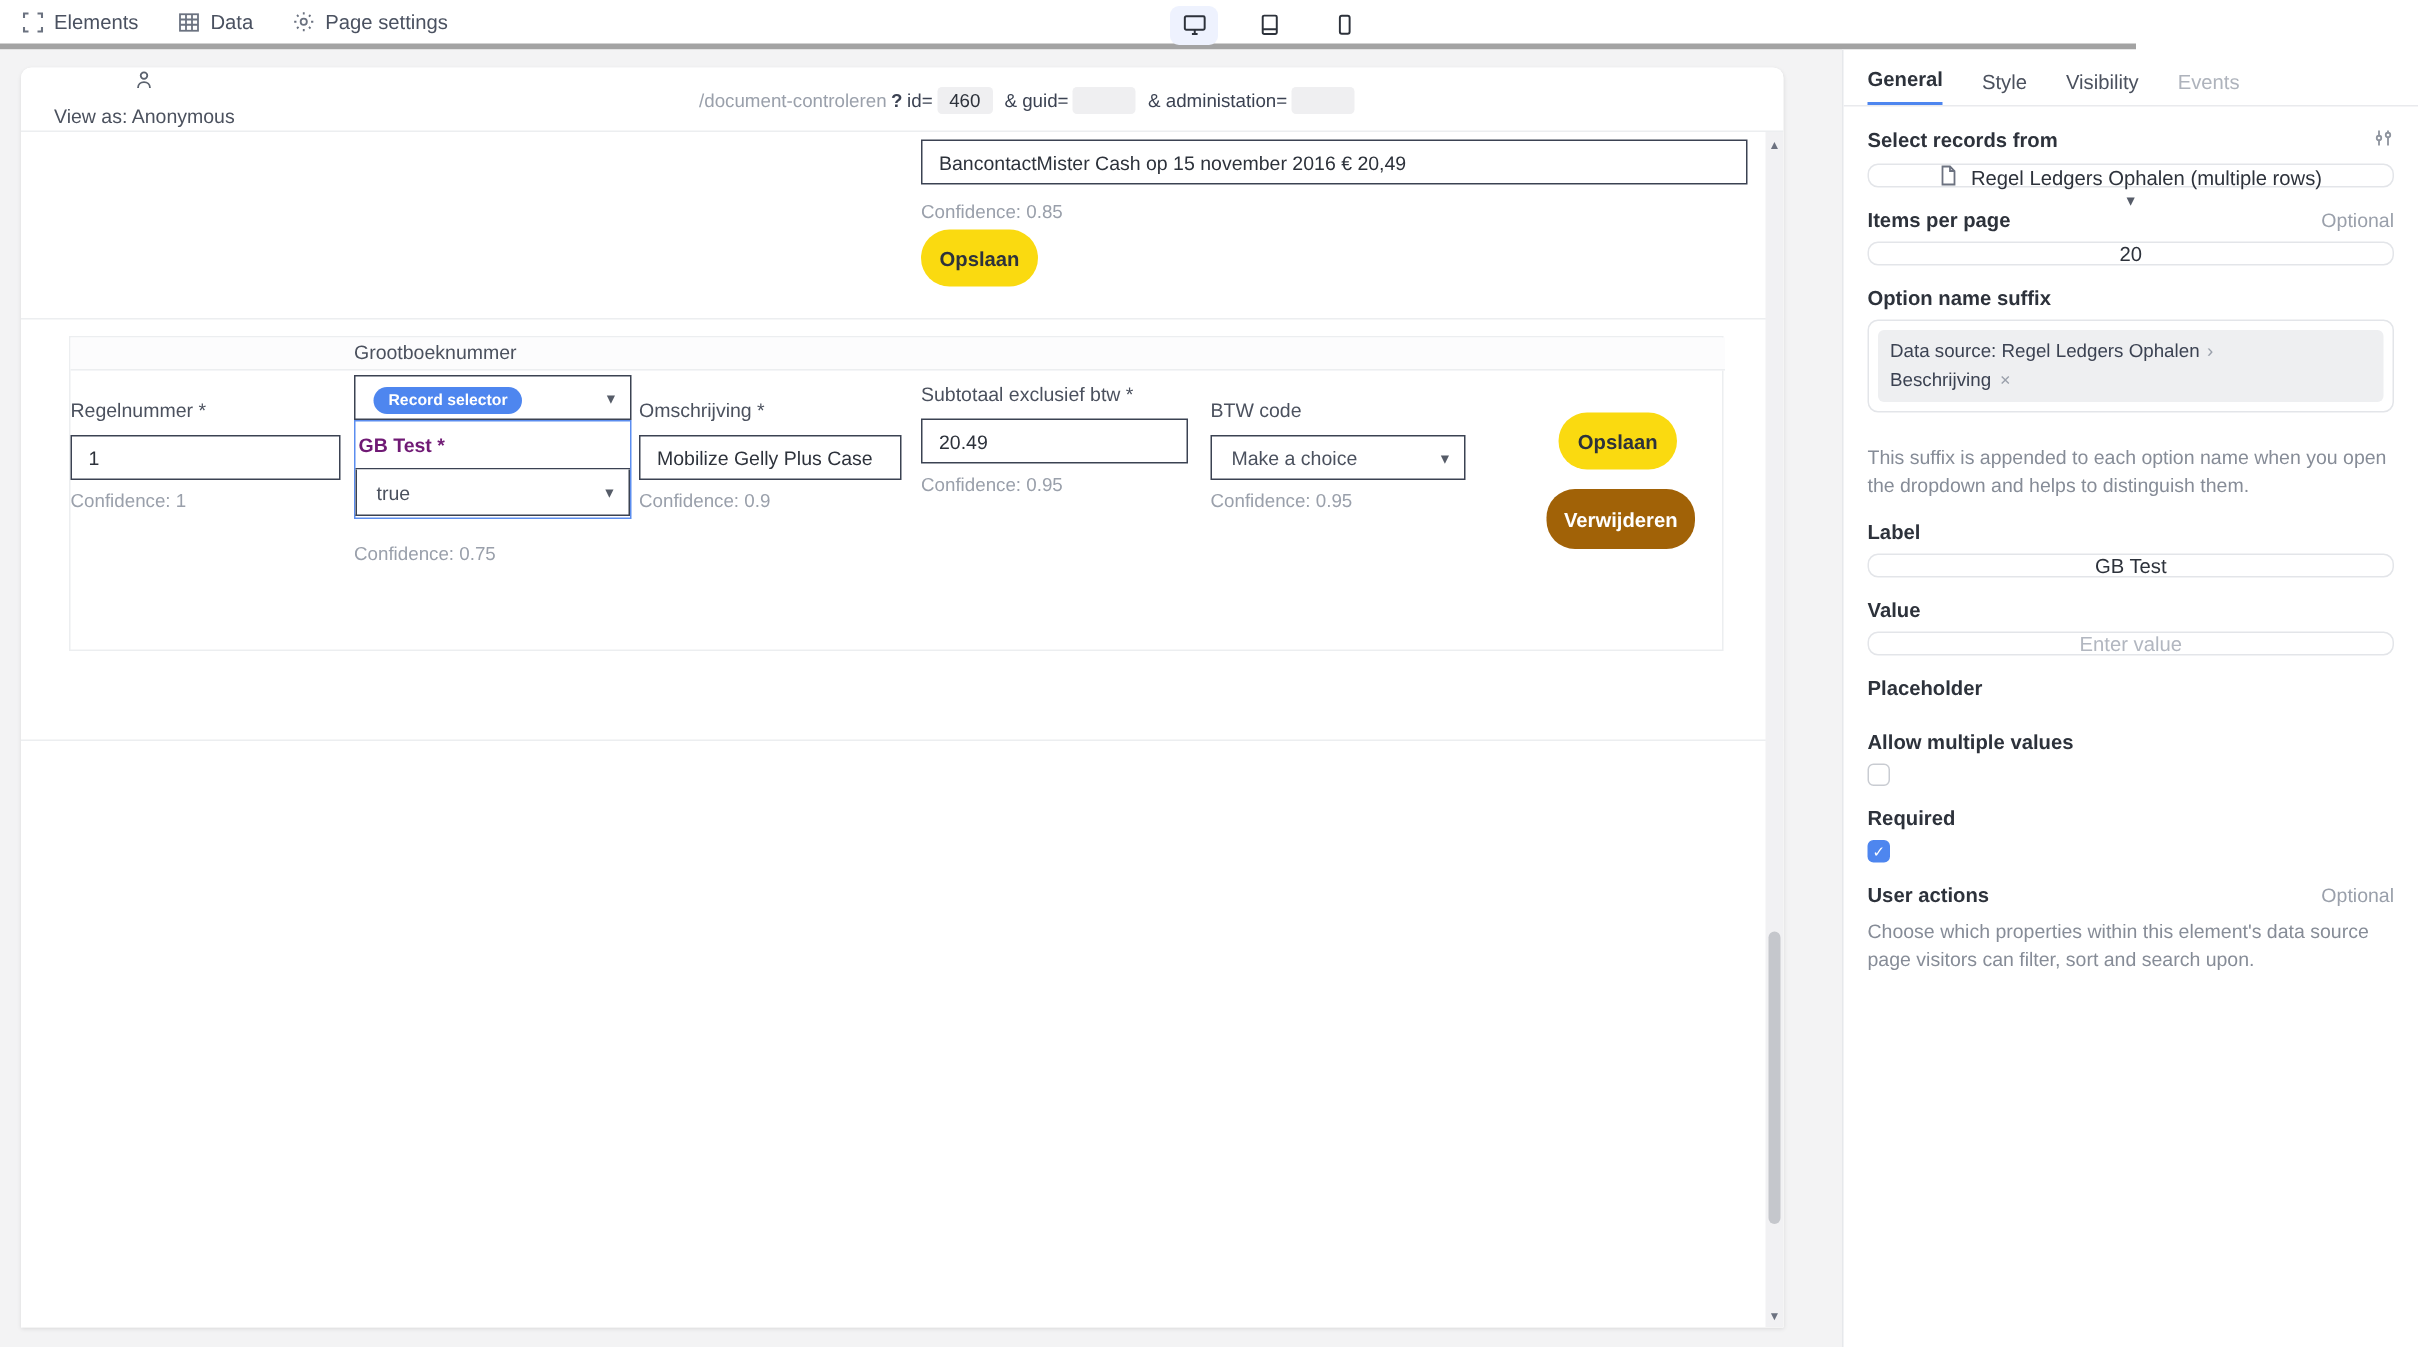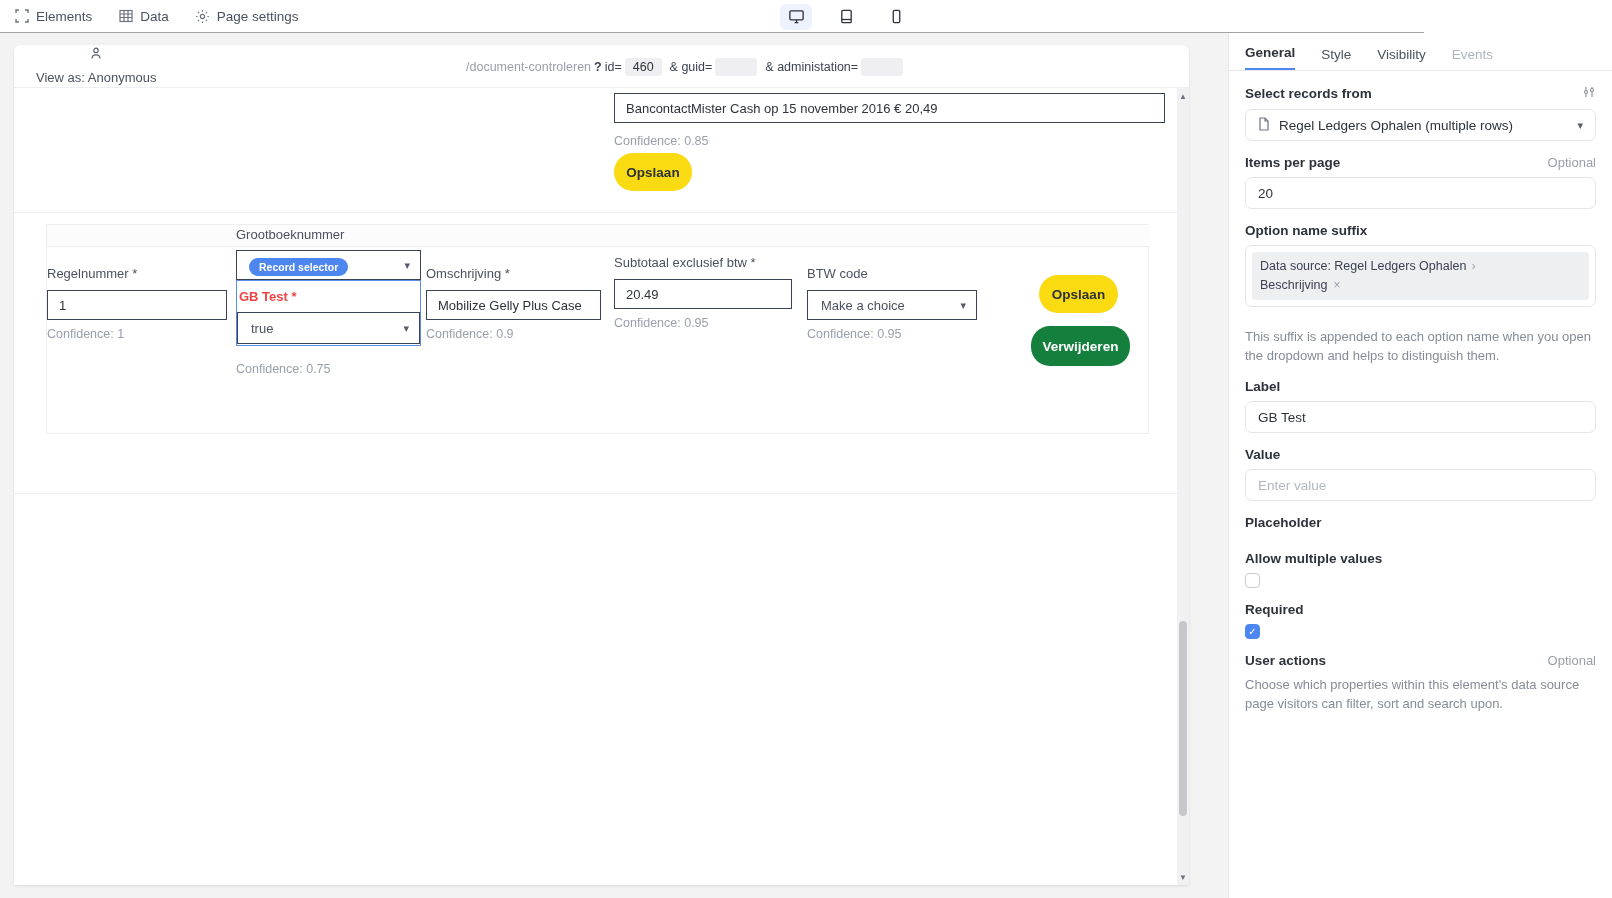--- a/index.html
+++ b/index.html
@@ -8,21 +8,21 @@
     width:1612px; height:898px;
     font-family:"Liberation Sans", sans-serif;
     background:#ffffff;
     color:#3b4252;
     overflow:hidden;
   }
 
   
   .topbar{
     position:absolute; left:0; top:0; width:1424px; height:33px;
-    background:#ffffff; border-bottom:1px solid #a3a3a3;
+    background:#ffffff; border-bottom:4px solid #a3a3a3;
     display:flex; align-items:center;
   }
   .topbar-left{ display:flex; align-items:center; gap:26px; padding-left:14px; }
   .tb-item{ display:flex; align-items:center; gap:7px; font-size:13.5px; color:#4a5160; cursor:pointer; }
   .tb-item .ico{ width:15px; height:15px; display:inline-flex; align-items:center; justify-content:center; color:#6b7280;}
   .topbar-center{
     position:absolute; left:780px; top:0; height:33px; display:flex; align-items:center; gap:18px;
   }
   .dev-btn{ width:32px; height:26px; border-radius:6px; display:flex; align-items:center; justify-content:center; cursor:pointer; }
   .dev-btn.active{ background:#eef2fe; }
@@ -74,21 +74,21 @@
     font-size:13px; color:#2d323b;
   }
   .conf{ font-size:12.5px; color:#9aa0ab; margin-top:7px; }
   .flabel{ font-size:13px; color:#4b515e; margin-bottom:9px; }
 
   .pill{
     border-radius:19px; border:none; font-size:13.5px; font-weight:700;
     display:flex; align-items:center; justify-content:center; cursor:pointer;
   }
   .pill-yellow{ background:#fada10; color:#2d323b; }
-  .pill-dark{ background:#15803d; color:#fff; }
+  .pill-dark{ background:#a16207; color:#fff; }
 
   .selbox{ position:absolute; border:1px solid #5b8def; }
   .selbadge{
     position:absolute; background:#4e86ef; color:#fff; font-size:10.5px; font-weight:700;
     border-radius:11px; padding:3px 10px; white-space:nowrap;
   }
 
   .dd{
     border:1px solid #3b4252; background:#fff; height:30px;
     display:flex; align-items:center; justify-content:space-between;
@@ -107,23 +107,24 @@
     background:#fff; border-left:1px solid #e6e8eb; overflow:hidden;
   }
   .rtabs{ display:flex; gap:26px; padding:0 16px; border-bottom:1px solid #e9eaed; height:38px; align-items:flex-end; }
   .rtab{ font-size:13.5px; padding-bottom:8px; color:#4b515e; cursor:pointer; }
   .rtab.active{ color:#2d323b; font-weight:600; border-bottom:2px solid #4e86ef; }
   .rtab.muted{ color:#aeb3bc; }
   .rbody{ padding:14px 16px 0 16px; }
   .rlabel{ font-size:13.5px; font-weight:700; color:#2d323b; margin-bottom:7px; display:flex; justify-content:space-between; align-items:center;}
   .ropt{ font-size:13px; font-weight:400; color:#9aa0ab; }
   .rfield{
-    border:1px solid #e3e5e9; border-radius:7px; height:32px;
+    border:1px solid #e3e5e9; border-radius:7px; height:16px;
     display:flex; align-items:center; padding:0 12px; font-size:13.5px; color:#2d323b;
     justify-content:space-between;
+    flex-direction:column;
   }
   .rfield .ph{ color:#b2b7c0; }
   .rhelp{ font-size:13px; color:#868c97; line-height:19px; margin-top:20px; }
   .rgap{ height:14px; }
   .tokenbox{ border:1px solid #e3e5e9; border-radius:7px; padding:6px; }
   .token{ background:#eeeff1; border-radius:4px; padding:5px 8px; font-size:12.5px; color:#3b4252; line-height:19px; }
   .token .sep{ color:#9aa0ab; margin:0 5px; }
   .token .x{ color:#9aa0ab; margin-left:6px; font-size:12px; }
   .fn{ background:#e1f4f6; color:#3ea3b5; border-radius:4px; padding:3px 7px; font-size:13px; display:inline-block; }
   .cbx{ width:15px; height:15px; border:1.5px solid #c9ccd2; border-radius:4px; background:#fff; }
@@ -233,21 +234,21 @@
 
         <div style="position:absolute; left:222px; top:14px; width:185px;">
           <div class="flabel" style="margin-bottom:8px">Grootboeknummer</div>
           <div class="dd">
             <span></span>
             <span class="chev">▾</span>
           </div>
           <div class="selbadge" style="left:13px; top:31px;">Record selector</div>
 
           <div class="selbox" style="left:0px; top:53px; width:185px; height:66px;">
-            <div style="border-bottom:1px solid #3b4252; height:32px; display:flex; align-items:center; padding-left:2px; font-size:13px; font-weight:600; color:#ef4444;">GB Test *</div>
+            <div style="border-bottom:1px solid #3b4252; height:32px; display:flex; align-items:center; padding-left:2px; font-size:13px; font-weight:600; color:#701a75;">GB Test *</div>
             <div class="dd" style="border:1px solid #3b4252; border-top:none; margin:0 0 0 0; height:31px;">
               <span>true</span>
               <span class="chev">▾</span>
             </div>
           </div>
           <div class="conf" style="position:absolute; left:0; top:128px;">Confidence: 0.75</div>
         </div>
 
         <div style="position:absolute; left:412px; top:53px; width:175px;">
           <div class="flabel">Omschrijving *</div>

